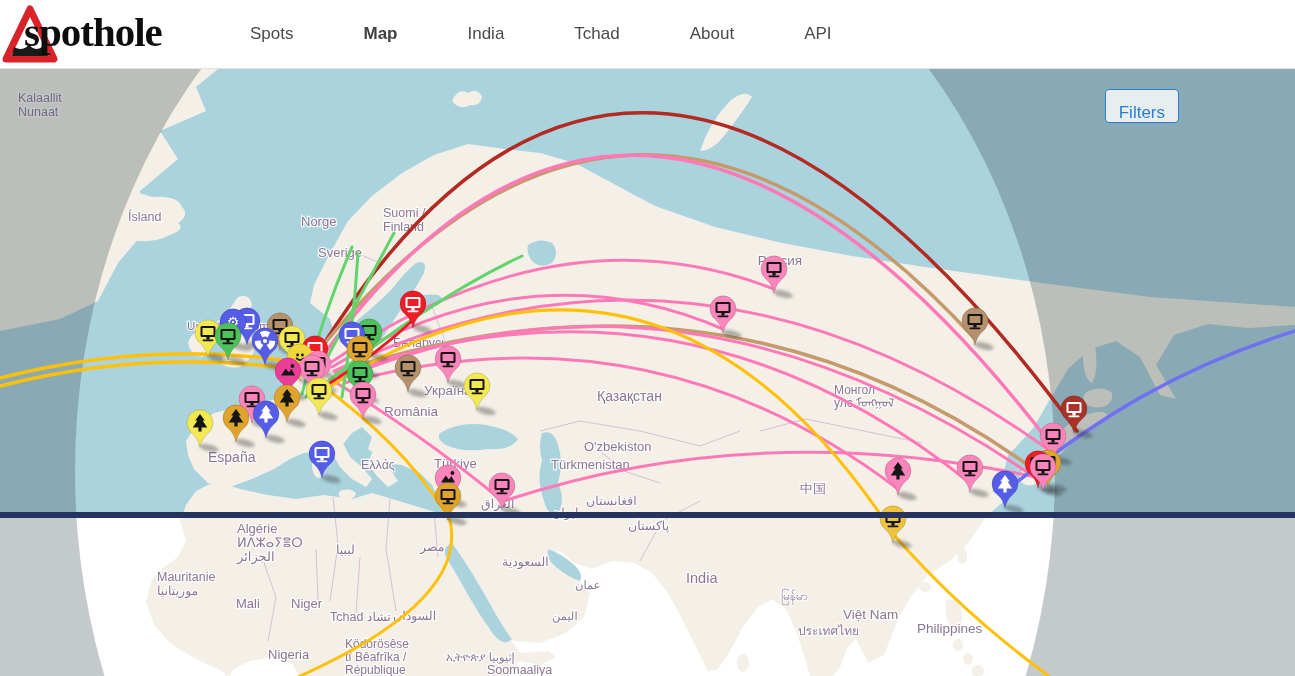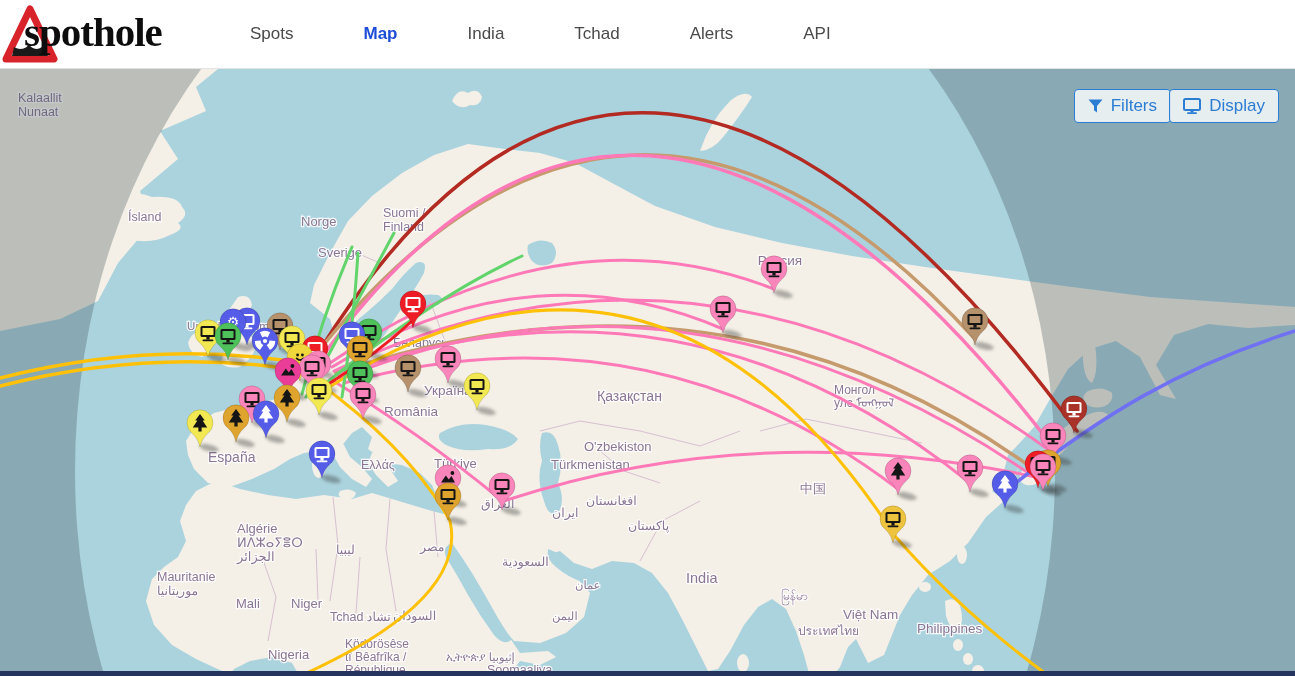--- a/index.html
+++ b/index.html
@@ -5,46 +5,46 @@
   html,body{margin:0;padding:0;background:#fff;width:1295px;height:676px;overflow:hidden;
     font-family:"Liberation Sans", sans-serif;}
   .header{position:relative;height:68px;background:#fff;border-bottom:1px solid #e3e3e3;
     display:flex;align-items:center;}
   .brand{position:relative;width:200px;height:64px;margin-left:2px;flex:0 0 auto;cursor:pointer;}
   .brand svg{position:absolute;left:0;top:2px;}
   .brand .brand-text{position:absolute;left:22px;top:6px;font-family:"Liberation Serif", serif;
     font-weight:bold;font-size:41px;letter-spacing:-1px;color:#0d0d0d;}
   .nav{display:flex;gap:70px;margin-left:48px;}
   .nav .nav-item{font-size:17px;color:#4a4a4a;cursor:pointer;}
-  .nav .nav-item.active{color:#1d4ed8;font-weight:bold;}
-  .mapwrap{position:relative;width:1295px;height:608px;background:#abd3de;}
+  .nav .nav-item.active{color:#404040;font-weight:bold;}
+  .mapwrap{position:relative;width:1295px;height:449px;background:#abd3de;}
   .map-btn{position:absolute;top:20px;display:flex;align-items:center;gap:8px;
     background:rgba(255,255,255,0.8);border:1px solid #2b7cd3;border-radius:4px;
     color:#2b7cd3;font-size:17px;padding:5px 13px;height:22px;cursor:pointer;}
-  #btn-filters{right:124px;}
+  #btn-filters{right:116px;flex-direction:column;}
   #btn-display{right:16px;}
   .footer-bar{position:absolute;left:0;bottom:0;width:100%;height:6px;background:#24345f;}
 </style>
 </head>
 <body>
 
 <div class="header">
   <div class="brand">
     <svg width="56" height="62" viewBox="0 0 56 62">
       <path d="M28,5 L52,55 L4,55 Z" fill="#ffffff" stroke="#d8232a" stroke-width="7" stroke-linejoin="round"></path>
       <path d="M10,52 L46,52 L41,42 C36,47 29,45 27,40 C23,47 15,45 12,43 Z" fill="#1a1a1a"></path>
     </svg>
     <span class="brand-text">spothole</span>
   </div>
   <div class="nav" id="nav">
       <span class="nav-item">Spots</span>
       <span class="nav-item active">Map</span>
       <span class="nav-item">India</span>
       <span class="nav-item">Tchad</span>
-      <span class="nav-item">Alerts</span>
+      <span class="nav-item">About</span>
       <span class="nav-item">API</span>
     </div>
 </div>
 
 <div class="mapwrap" id="mapwrap">
   <svg id="mapsvg" width="1295" height="608" viewBox="0 68 1295 608">
     <defs>
       <filter id="softblur" x="-60%" y="-60%" width="220%" height="220%">
         <feGaussianBlur stdDeviation="1.6"></feGaussianBlur>
       </filter>
@@ -599,23 +599,15 @@
         </g>
       </g>
   </svg>
 
   <div class="map-btn" id="btn-filters">
     <svg width="15" height="14" viewBox="0 0 15 14">
       <path d="M0.5,0.5 H14.5 L9,7 V13.5 L6,11.3 V7 Z" fill="#2b7cd3"></path>
     </svg>
     <span>Filters</span>
   </div>
-  <div class="map-btn" id="btn-display">
-    <svg width="18" height="16" viewBox="0 0 18 16">
-      <rect x="1" y="1" width="16" height="11" rx="1.5" fill="none" stroke="#2b7cd3" stroke-width="2"></rect>
-      <rect x="7.5" y="12" width="3" height="2.4" fill="#2b7cd3"></rect>
-      <rect x="4" y="14.2" width="10" height="1.8" rx="0.9" fill="#2b7cd3"></rect>
-    </svg>
-    <span>Display</span>
-  </div>
 
   <div class="footer-bar"></div>
 </div>
 
 </body></html>

